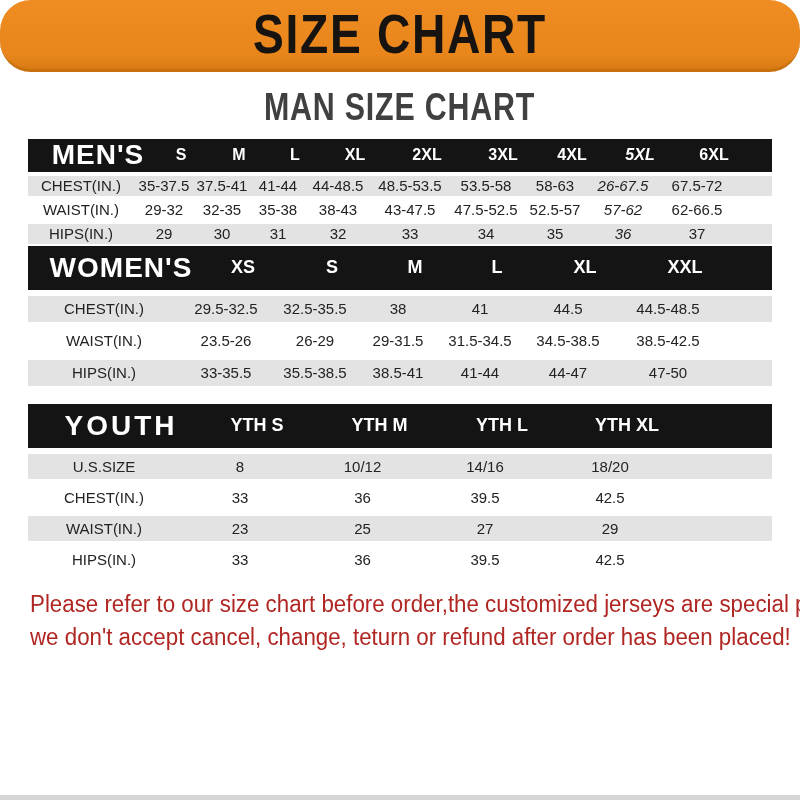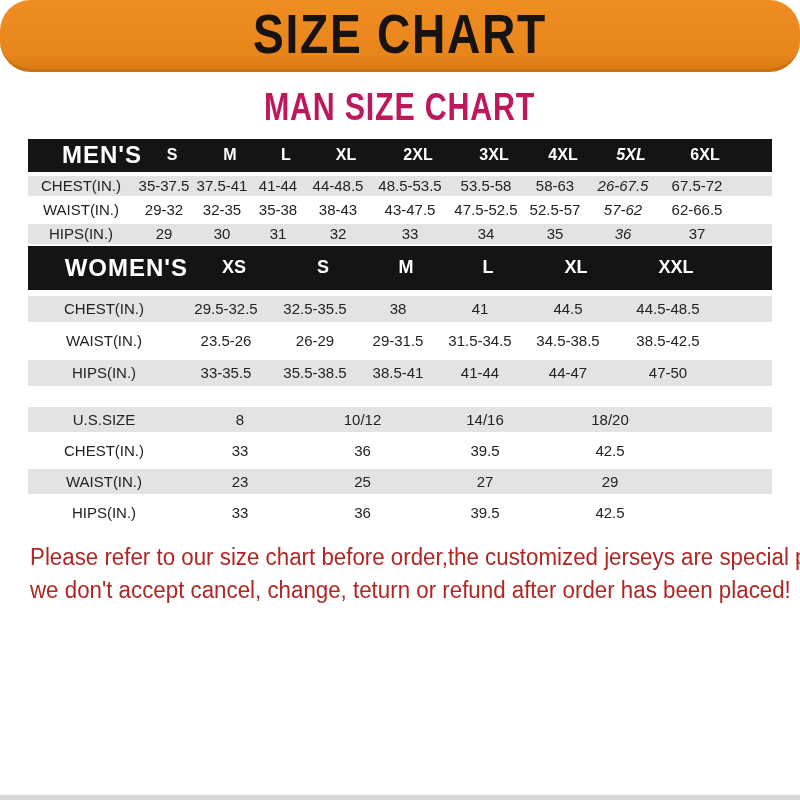--- a/index.html
+++ b/index.html
@@ -19,21 +19,21 @@
   }
   .banner-title{
     display:inline-block;
     font-size:55px;font-weight:bold;color:#171310;
     letter-spacing:2px;transform:scaleX(0.84);
     white-space:nowrap;line-height:1;
   }
 
   
   .section-heading{
-    margin:0;text-align:center;font-weight:bold;color:#be185d;
+    margin:0;text-align:center;font-weight:bold;color:#404040;
   }
   .section-heading .condensed{
     display:inline-block;font-size:38px;font-weight:bold;
     transform:scaleX(0.8);letter-spacing:1px;line-height:1.05;white-space:nowrap;
   }
   .heading-man{margin-top:16px;}
   .heading-women{margin-top:24px;}
   .heading-youth{margin-top:30px;}
 
   
@@ -59,21 +59,21 @@
     border-top:2px solid #fff;border-bottom:2px solid #fff;
   }
   .women .tbodyrow.gray,.youth .tbodyrow.gray{border-top:3px solid #fff;border-bottom:3px solid #fff;}
 
   .cell{
     text-align:center;color:#232323;font-size:15px;
     white-space:nowrap;overflow:visible;
   }
   .thead .cell{color:#ffffff;font-size:16px;font-weight:bold;}
   .thead .rowlabel{
-    text-align:right;padding-left:8px;font-size:24px;font-weight:bold;
+    text-align:center;padding-left:17px;font-size:28px;font-weight:bold;
     letter-spacing:1px;
   }
   .youth .thead .rowlabel{letter-spacing:3px;}
   .women .thead .cell:not(.rowlabel),
   .youth .thead .cell:not(.rowlabel){font-size:18px;font-weight:600;}
 
   
   .men .cell:nth-child(1){width:106px;}
   .men .cell:nth-child(2){width:60px;}
   .men .cell:nth-child(3){width:56px;}
@@ -208,20 +208,27 @@
         <div class="cell">33-35.5</div>
         <div class="cell">35.5-38.5</div>
         <div class="cell">38.5-41</div>
         <div class="cell">41-44</div>
         <div class="cell">44-47</div>
         <div class="cell">47-50</div>
       </div>
     </div>
 
   <div class="size-table youth">
+      <div class="trow thead">
+        <div class="cell rowlabel">YOUTH</div>
+        <div class="cell">YTH S</div>
+        <div class="cell">YTH M</div>
+        <div class="cell">YTH L</div>
+        <div class="cell">YTH XL</div>
+      </div>
       <div class="trow tbodyrow gray">
         <div class="cell rowlabel-body">U.S.SIZE</div>
         <div class="cell">8</div>
         <div class="cell">10/12</div>
         <div class="cell">14/16</div>
         <div class="cell">18/20</div>
       </div>
       <div class="trow tbodyrow">
         <div class="cell rowlabel-body">CHEST(IN.)</div>
         <div class="cell">33</div>

